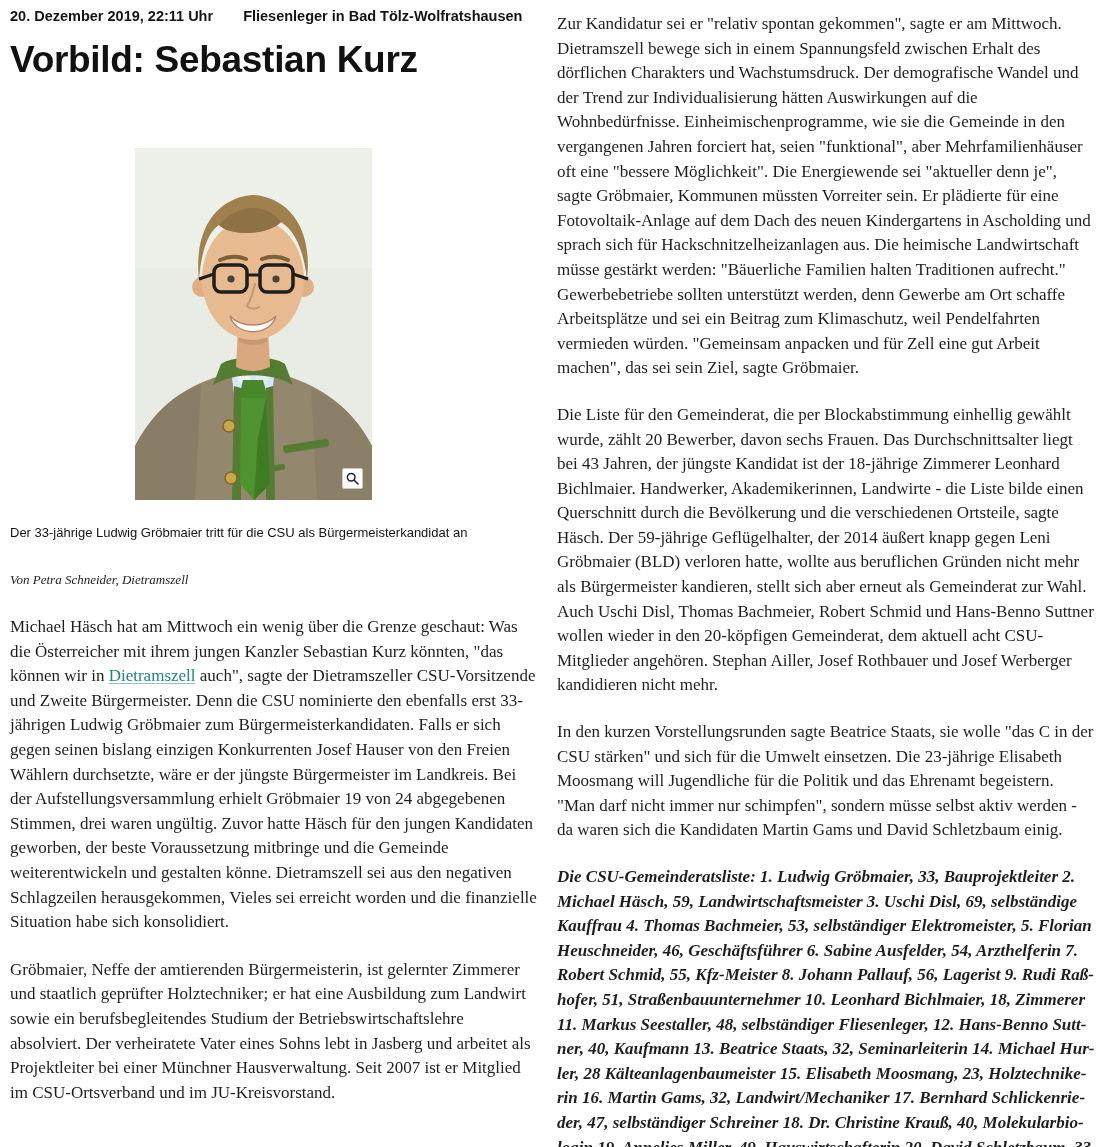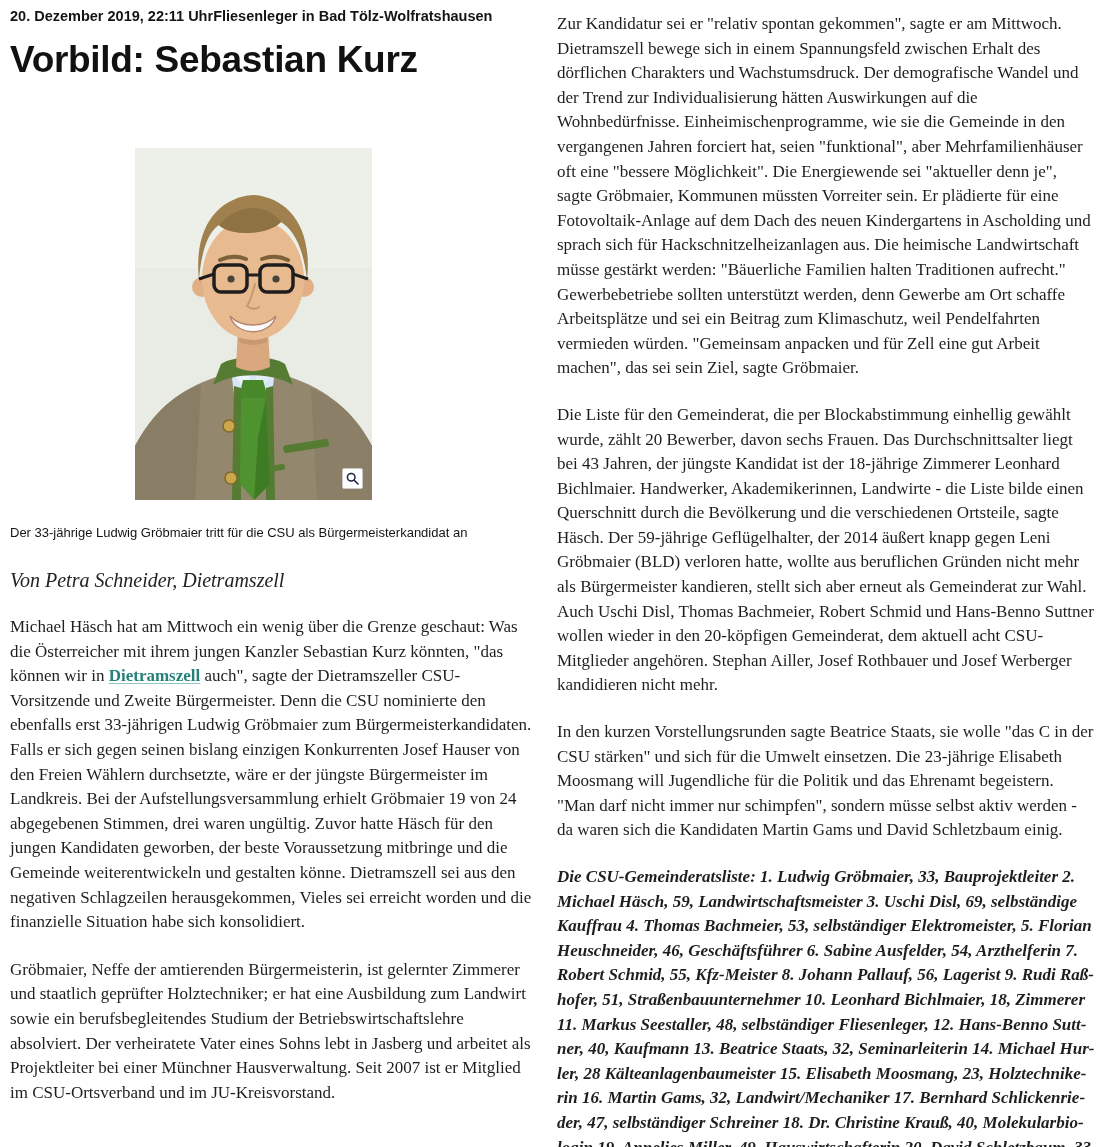--- a/index.html
+++ b/index.html
@@ -6,21 +6,21 @@
   html, body { margin: 0; padding: 0; }
   body {
     width: 1100px; height: 1147px; overflow: hidden;
     background: #ffffff; color: #1d1d1d;
     font-family: "Liberation Sans", sans-serif;
   }
   .page { display: flex; gap: 20px; padding: 8px 4px 0 10px; }
   .col-left  { width: 527px; flex: 0 0 527px; }
   .col-right { width: 539px; flex: 0 0 539px; }
 
-  .meta-row { display: flex; align-items: baseline;
+  .meta-row { display: flex; gap: 30px; align-items: baseline;
     font-size: 14.5px; font-weight: 700; line-height: 17px; color: #141414; }
   .meta-rubric { color: #141414; text-decoration: none; }
 
   h1 { margin: 15px 0 0 0; font-size: 37px; line-height: 40px;
     font-weight: 800; letter-spacing: -0.3px; color: #111; }
 
   figure { position: relative; margin: 68px 0 0 125px;
     width: 237px; height: 352px; padding: 0; }
   .photo { width: 100%; height: 100%; display: block; }
   .zoom-btn { position: absolute; right: 9px; bottom: 11px;
@@ -29,32 +29,32 @@
     display: flex; align-items: center; justify-content: center;
     padding: 0; cursor: pointer; }
 
   .caption { margin-top: 14px; font-size: 13.5px; line-height: 17px; color: #333; }
 
   h2 { margin: 16px 0 0 0; font-size: 13px; line-height: 34px;
     font-weight: 400; color: #141414; }
 
   .byline { margin: 18px 0 0 0;
     font-family: "Liberation Serif", serif; font-style: italic;
-    font-size: 20px; line-height: 24px; color: #222; }
+    font-size: 13px; line-height: 24px; color: #222; }
 
   .body { margin: 24px 0 0 0;
     font-family: "Liberation Serif", serif;
     font-size: 17px; line-height: 24.6px; color: #1e1e1e;
     hyphens: manual; }
   .col-left .body { margin-top: 23px; }
   .col-right .body:first-child { margin-top: 4px; }
   .col-right .body { margin-top: 22px; }
 
   .inline-link { color: #24827a; text-decoration: underline;
-    text-decoration-color: #8fc4bf; text-underline-offset: 2px; font-weight: bold; }
+    text-decoration-color: #8fc4bf; text-underline-offset: 2px; }
 
   .list { font-weight: 700; font-style: italic; margin-top: 25px; }
 </style>
 </head>
 <body>
 
 <div class="page">
 
   <div class="col-left">
 

